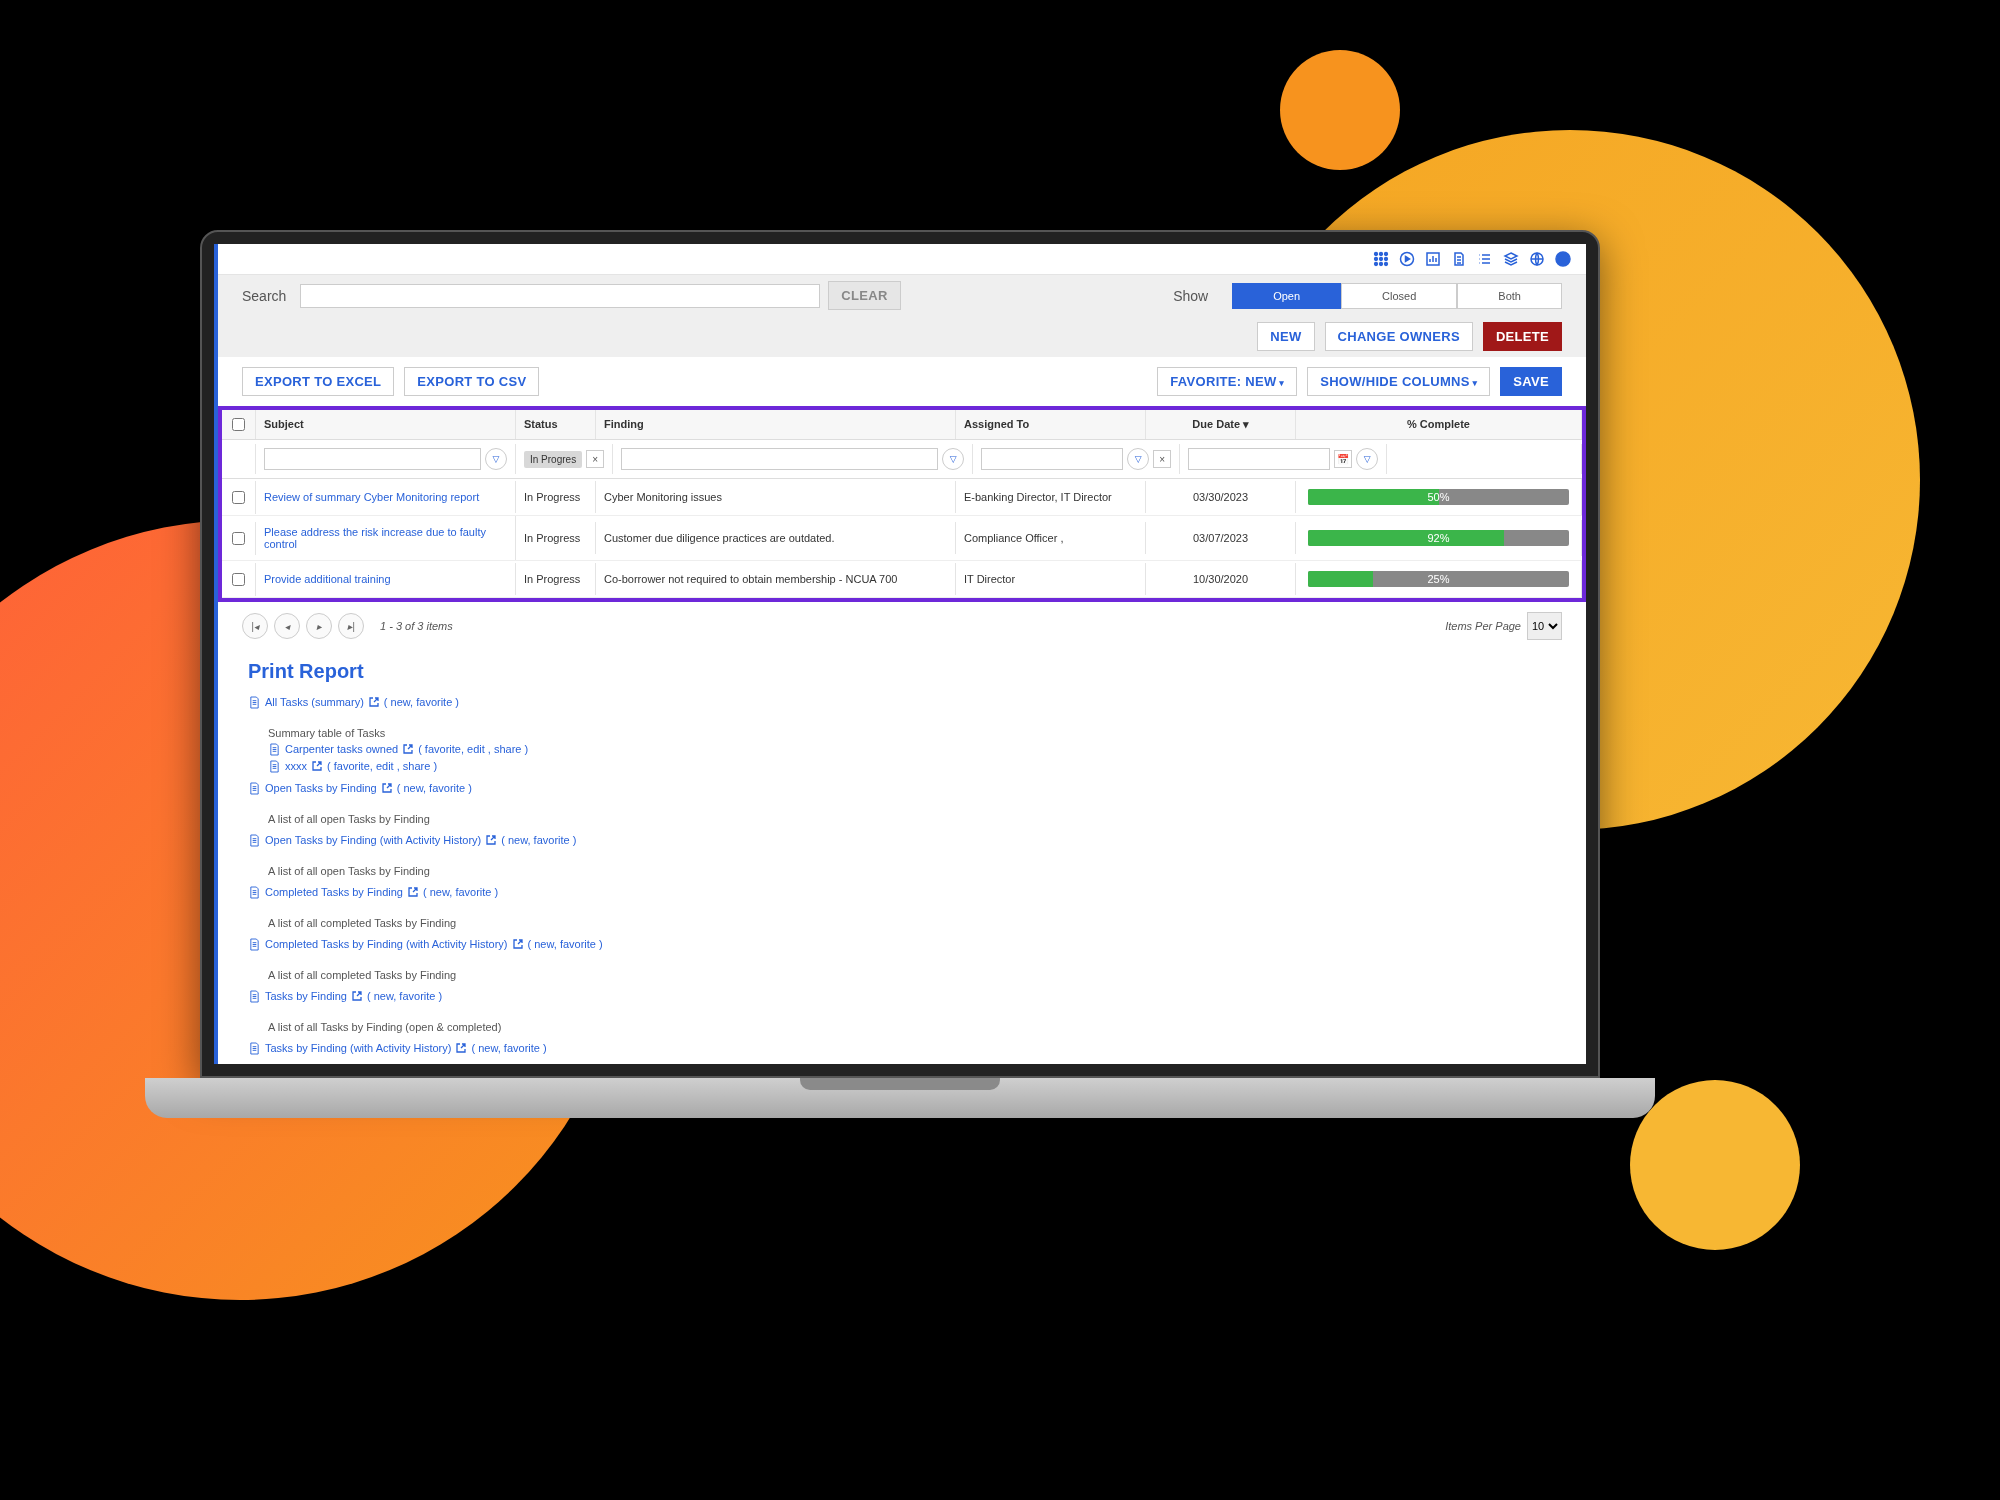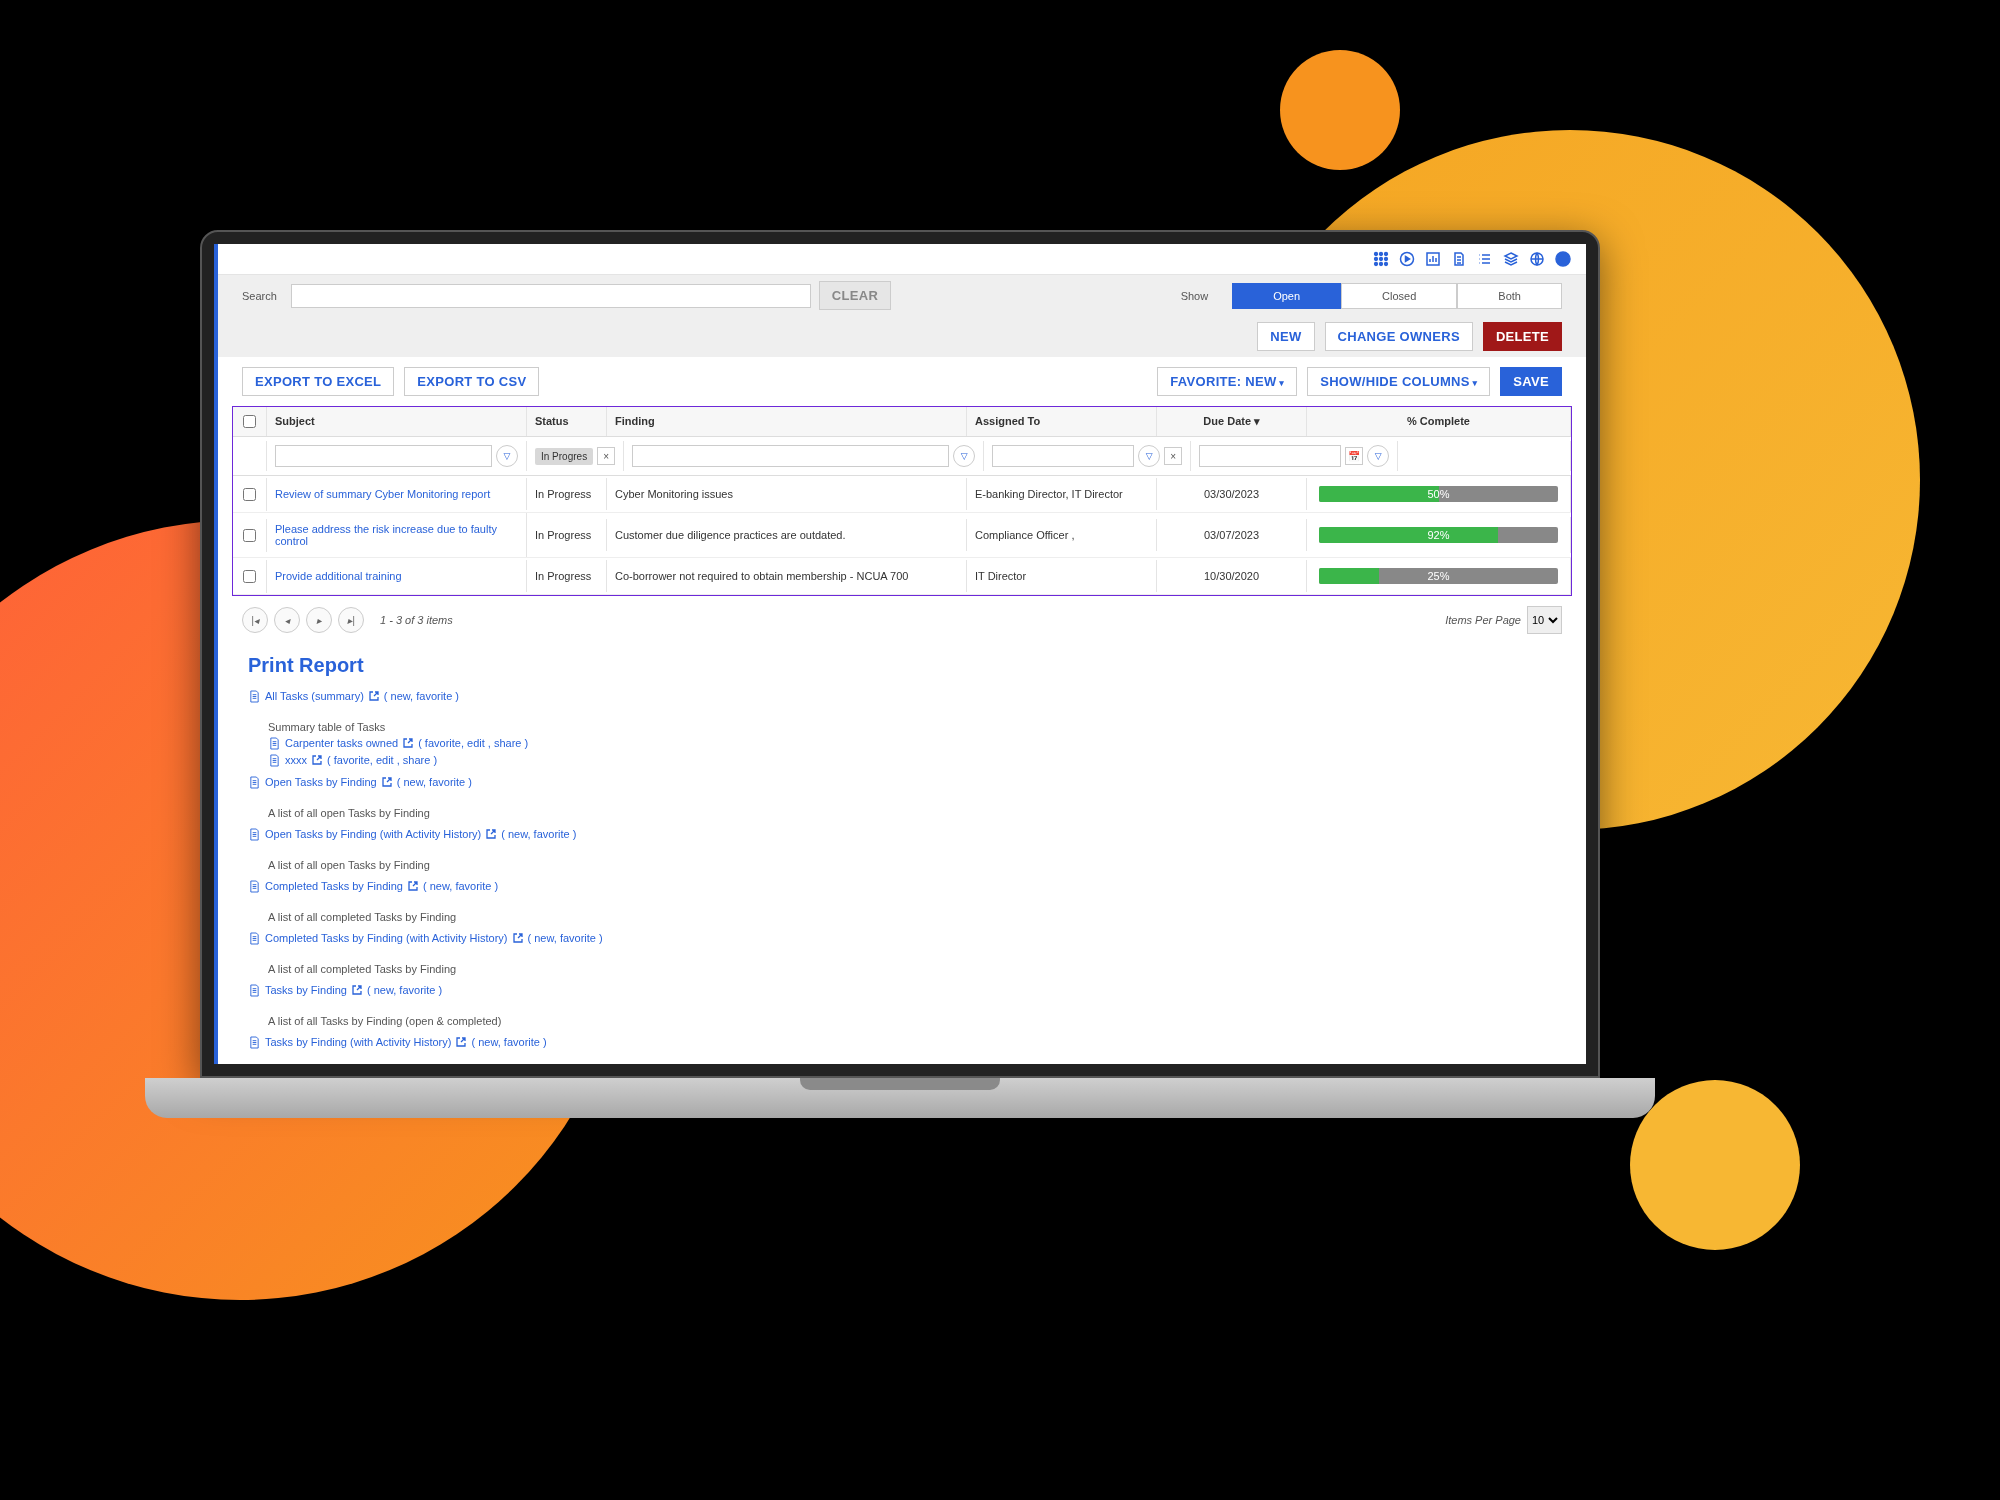--- a/index.html
+++ b/index.html
@@ -11,34 +11,34 @@
 .blob4{width:780px;height:780px;background:linear-gradient(135deg,#ff5e3a,#f7931e);top:520px;left:-150px}
 .laptop{position:absolute;top:230px;left:200px;width:1400px}
 .screen-bezel{background:#222;border:2px solid #555;border-radius:18px 18px 0 0;padding:12px;box-shadow:0 10px 40px rgba(0,0,0,.5)}
 .screen{background:#fff;height:820px;border-left:4px solid #2962d9;overflow:hidden;position:relative;font-size:11px;color:#333}
 .laptop-base{height:40px;background:linear-gradient(#cfcfcf,#a8a8a8);border-radius:0 0 22px 22px;margin:0 -55px;position:relative}
 .notch{position:absolute;top:0;left:50%;transform:translateX(-50%);width:200px;height:12px;background:#8a8a8a;border-radius:0 0 10px 10px}
 .topicons{display:flex;justify-content:flex-end;gap:8px;padding:6px 14px;border-bottom:1px solid #e4e4e4}
 .ticon{width:18px;height:18px;display:inline-flex;align-items:center;justify-content:center;color:#2962d9;cursor:pointer}
 .ticon svg{width:16px;height:16px;stroke:#2962d9;fill:none;stroke-width:1.5}
 .toolbar1{display:flex;align-items:center;padding:6px 24px;background:#efefef;gap:8px}
-.lbl{color:#555;font-size:11px;margin-right:6px}
+.lbl{color:#555;font-size:14px;margin-right:6px}
 .search-input{flex:0 0 520px;height:24px;border:1px solid #ccc;padding:0 6px;background:#fff}
 .btn{border:1px solid #ccc;background:#fff;color:#2962d9;font-size:13px;font-weight:bold;padding:6px 12px;cursor:pointer;text-transform:uppercase;letter-spacing:.3px}
 .btn.gray{color:#888;background:#e6e6e6}
 .btn.primary{background:#2962d9;color:#fff;border-color:#2962d9}
 .btn.danger{background:#a01818;color:#fff;border-color:#a01818}
 .seg{display:flex;margin-left:10px}
 .seg .s{padding:6px 40px;border:1px solid #ccc;background:#fff;color:#555;cursor:pointer;font-size:11px}
 .seg .s.active{background:#2962d9;color:#fff;border-color:#2962d9}
 .row-right{display:flex;justify-content:flex-end;gap:10px;padding:6px 24px;background:#efefef}
 .toolbar2{display:flex;justify-content:space-between;padding:10px 24px;background:#fff}
 .left-btns,.right-btns{display:flex;gap:10px}
 .caret::after{content:" \25BE";font-size:9px}
-.grid{margin:0 14px;border:1px solid #6d28d9}
+.grid{margin:0 0;border:4px solid #6d28d9}
 .ghead{display:flex;background:#f7f7f7;border-bottom:1px solid #ddd;font-weight:bold;color:#333}
 .gcol{padding:8px 8px;border-right:1px solid #e4e4e4}
 .c-chk{flex:0 0 34px;display:flex;align-items:center;justify-content:center}
 .c-sub{flex:0 0 260px}
 .c-stat{flex:0 0 80px}
 .c-find{flex:0 0 360px}
 .c-asg{flex:0 0 190px}
 .c-due{flex:0 0 150px;text-align:center}
 .c-pct{flex:1;text-align:center}
 .gfilter{display:flex;border-bottom:1px solid #ddd;background:#fff;padding:4px 0}

